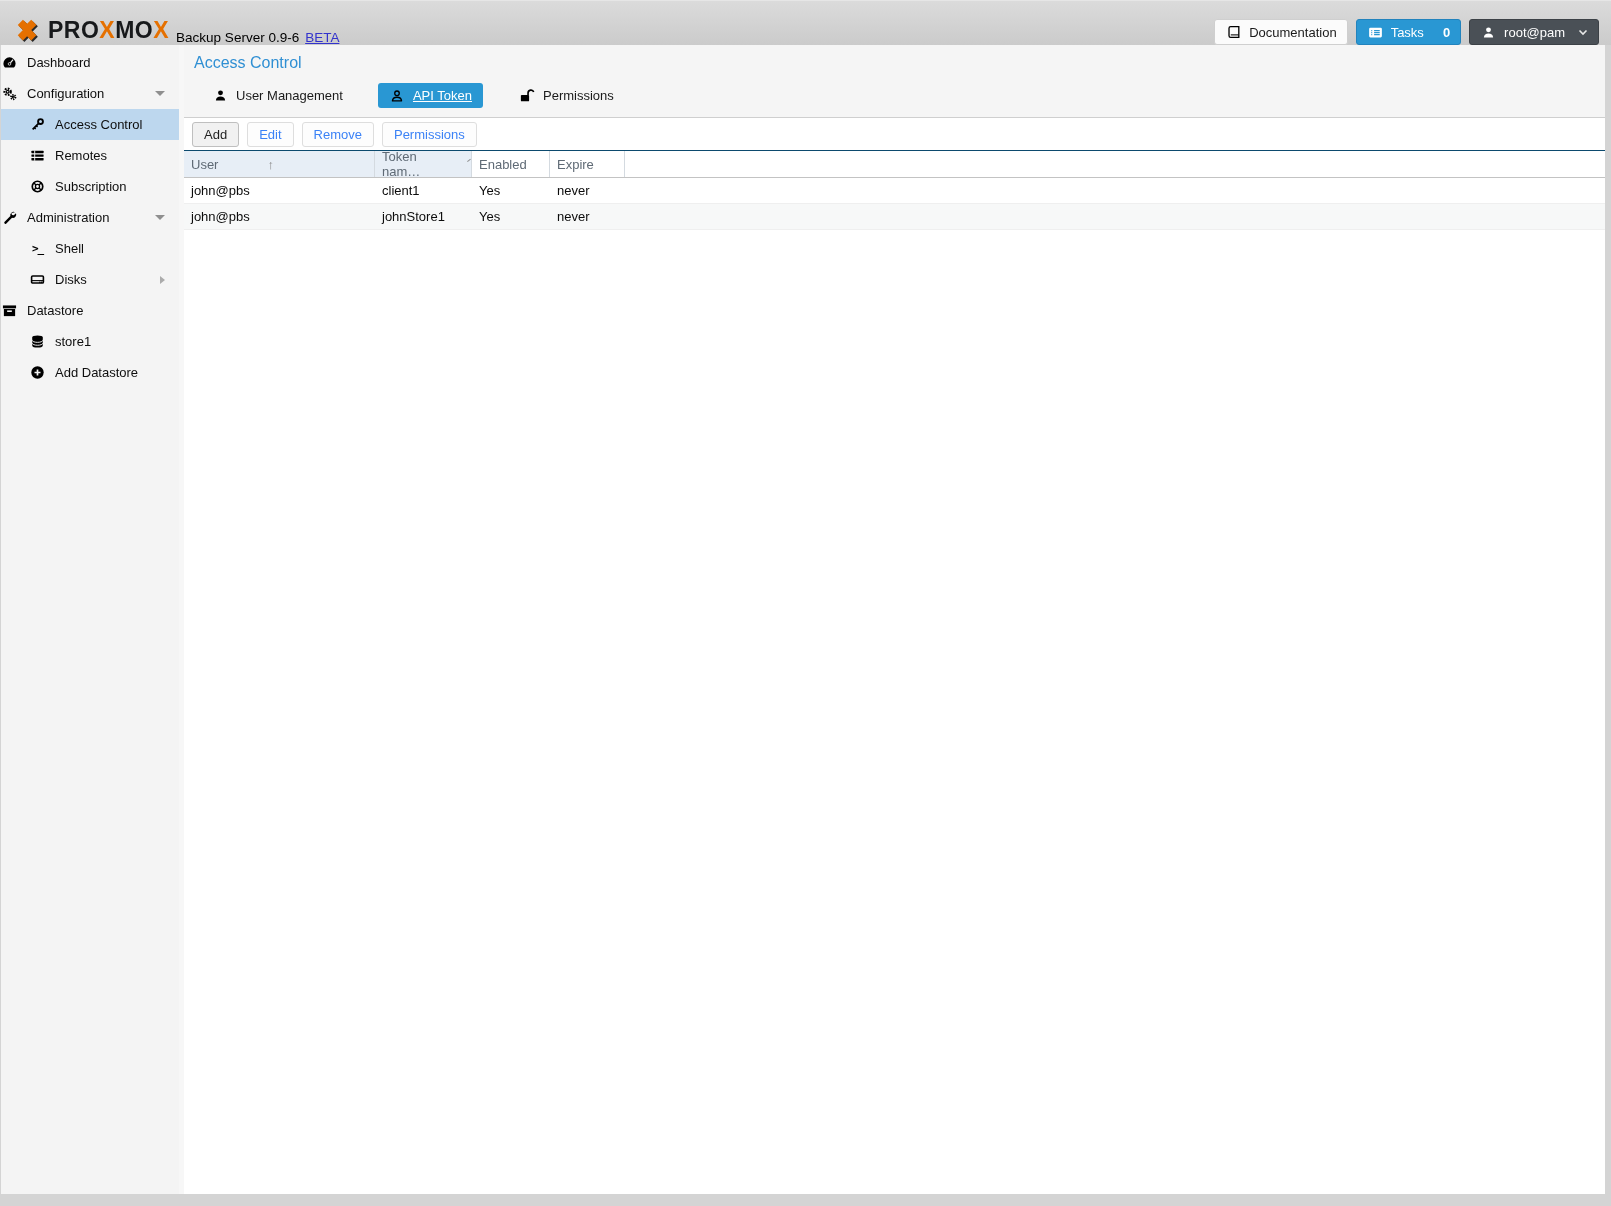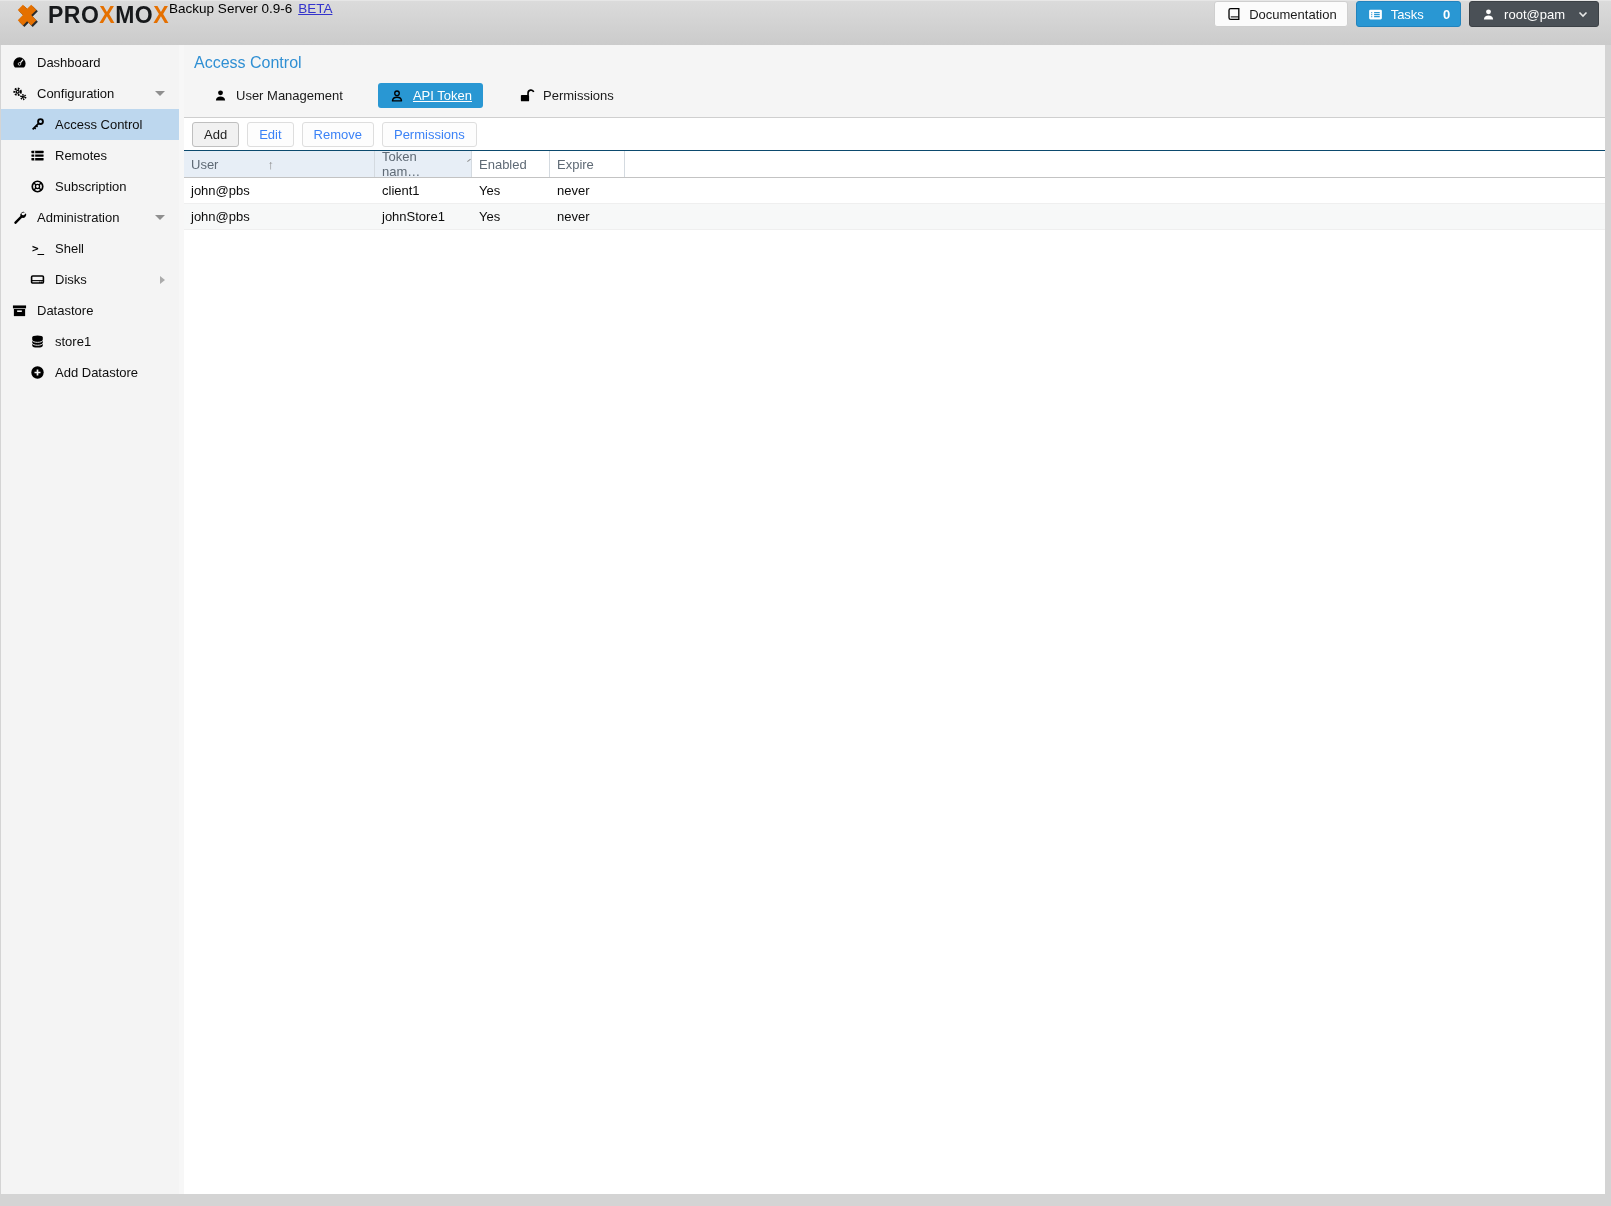--- a/index.html
+++ b/index.html
@@ -8,44 +8,44 @@
     background:#d4d4d4;
     font-family:"Liberation Sans", sans-serif;
     font-size:13px; color:#111;
     -webkit-font-smoothing:antialiased;
   }
   
   .hdr {
     height:45px; box-sizing:border-box;
     background:linear-gradient(#dbdbdb,#cbcbcb);
     border-top:1px solid #e6e6e6;
-    display:flex; align-items:flex-start; padding:0 12px;
+    display:flex; align-items:flex-end; padding:0 12px;
   }
   .logo-wrap { display:flex; align-items:center; gap:6px; }
   .brand { font-weight:bold; font-size:23px; letter-spacing:.5px; color:#17191b; line-height:1; }
   .brand .ox { color:#e57000; }
-  .product { margin-left:0; font-size:13.5px; color:#000; }
+  .product { margin-left:7px; font-size:13.5px; color:#000; }
   .beta { margin-left:6px; font-size:13.5px; color:#3333cc; text-decoration:underline; cursor:pointer; }
   .hdr-right { margin-left:auto; display:flex; gap:8px; align-items:center; }
   .hbtn { height:26px; box-sizing:border-box; display:flex; align-items:center; gap:7px;
           padding:0 10px; border-radius:3px; font-size:13px; cursor:pointer; }
   .hbtn.doc   { background:#fbfbfb; border:1px solid #cfcfcf; color:#1a1a1a; }
   .hbtn.tasks { background:#2997d3; border:1px solid #2283bd; color:#fff; }
   .hbtn.tasks .count { font-weight:bold; margin-left:12px; }
   .hbtn.usr   { background:#4a5056; border:1px solid #3c4146; color:#fff; }
   .hbtn.usr .chev { margin-left:6px; display:flex; }
 
   
   .app { display:flex; height:1149px; margin:0 6px 0 1px; }
   .sidebar { width:178px; flex:none; background:#f4f4f4; padding-top:2px; box-sizing:border-box; }
   .splitter { width:5px; flex:none; background:#f7f7f7; cursor:col-resize; }
   .main { flex:1; min-width:0; background:#fff; display:flex; flex-direction:column; }
 
   
-  .nav-item { height:31px; display:flex; align-items:center; gap:9px; padding-left:10px;
+  .nav-item { height:31px; display:flex; align-items:center; gap:9px; padding-left:0;
               font-size:13px; color:#0e0e0e; position:relative; cursor:pointer; }
   .nav-item.child { padding-left:28px; }
   .nav-item.selected { background:#bdd7ee; }
   .ic { width:17px; flex:none; display:flex; justify-content:center; align-items:center; color:#000; }
   .mono-ic { font-family:"DejaVu Sans Mono", monospace; font-weight:bold; font-size:11px; letter-spacing:-1px; }
   .caret-down { position:absolute; right:14px; width:0; height:0;
                 border-left:5px solid transparent; border-right:5px solid transparent;
                 border-top:5.5px solid #8f8f8f; }
   .caret-right { position:absolute; right:14px; width:0; height:0;
                  border-top:4.5px solid transparent; border-bottom:4.5px solid transparent;

